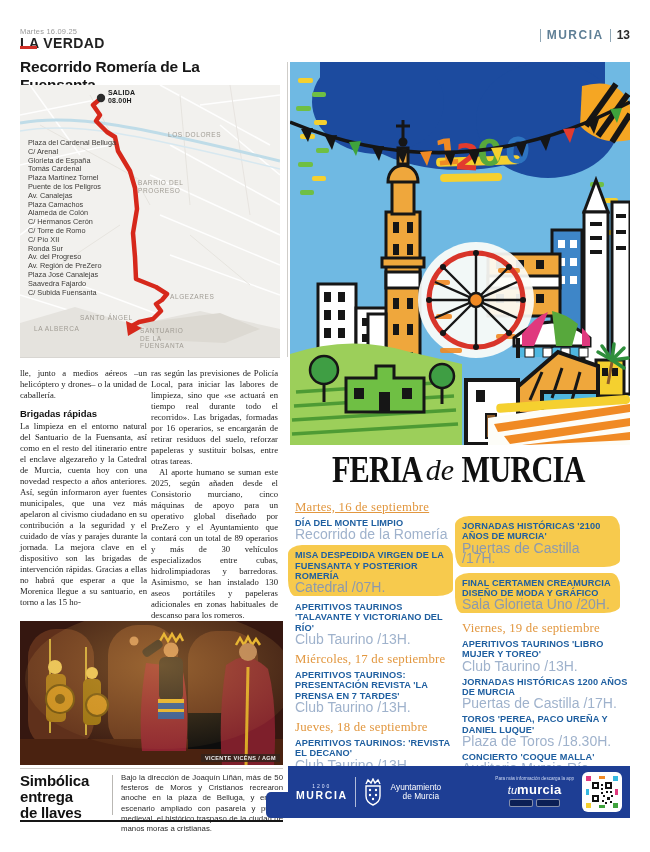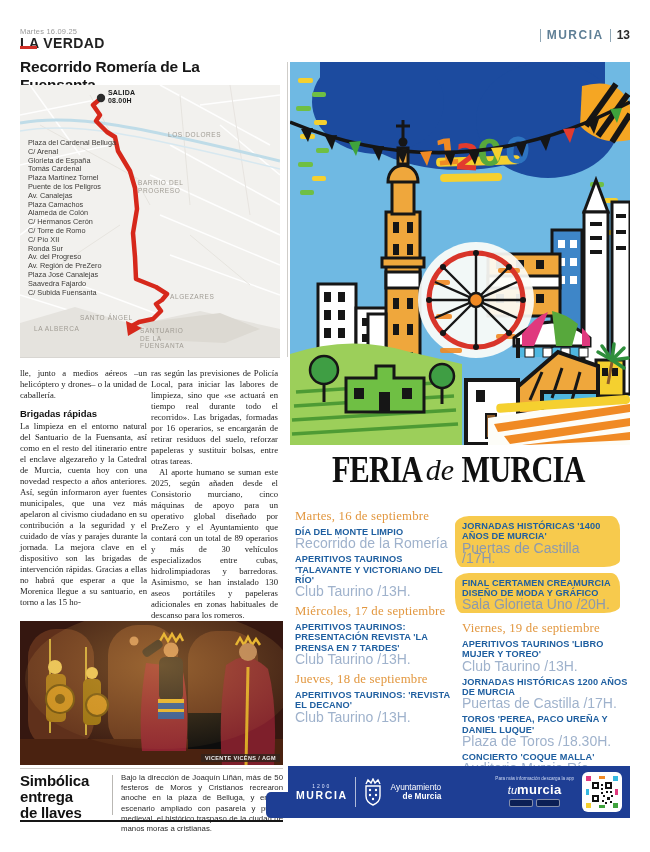--- a/index.html
+++ b/index.html
@@ -58,38 +58,38 @@
   .feria-title .de{display:inline-block;font-family:"Liberation Serif","DejaVu Serif",serif;
         font-style:italic;font-size:30px;margin:0 -6px;vertical-align:2px;}
 
   
   .ev-col{display:block;}
   .evl{left:295px;top:500px;width:160px;}
   .evr{left:462px;top:500px;width:170px;}
   .evr .first-gap{height:16px;}
   .day{font-family:"Liberation Serif","DejaVu Serif",serif;color:#E2973F;font-size:12.8px;
        margin:8px 0 3px;letter-spacing:.2px;}
-  .day:first-child{margin-top:9px;}
+  .day:first-child{margin-top:0;text-decoration:underline;}
   .event{margin:0 0 6px;}
   .event .ti{color:#1F5FA0;font-weight:bold;font-size:9.2px;line-height:10.3px;letter-spacing:.1px;}
   .event .ve{color:#9FB2CC;font-size:14px;line-height:10px;margin-top:1px;}
   .event.hl{background:#F7CA4D;width:fit-content;max-width:150px;padding:5px 8px 4px 7px;margin-left:-7px;
             border-radius:14px 9px 16px 7px / 9px 14px 7px 16px;}
   .event.hl .ve{color:#8C99AD;}
 
   
   .banner-tab{left:266px;top:792px;width:24px;height:26px;background:#1E3E94;border-radius:5px 0 0 5px;}
   .banner{left:288px;top:766px;width:342px;height:52px;background:#1E3E94;display:flex;
           align-items:center;padding:0 8px;box-sizing:border-box;color:#fff;}
   .b-logo{display:flex;flex-direction:column;align-items:center;line-height:1;}
   .b-logo .y{font-size:5px;letter-spacing:2px;margin-bottom:1px;color:#dfe6ff;}
   .b-logo .c{font-size:10.5px;font-weight:bold;letter-spacing:1.6px;}
   .b-div{width:1px;height:30px;background:rgba(255,255,255,.65);margin:0 7px;}
   .b-org{font-size:8.3px;line-height:9.5px;margin-left:8px;}
-  .b-org .l2{font-weight:bold;padding-left:12px;}
+  .b-org .l2{font-weight:normal;padding-left:12px;}
   .b-spacer{flex:1;}
   .b-app{display:flex;flex-direction:column;align-items:center;margin-right:8px;line-height:1;}
   .b-app .info{font-size:4.6px;color:#cdd8f2;margin-bottom:2px;}
   .b-app .name{font-size:13px;}
   .b-app .name .tu{font-style:italic;font-weight:300;font-size:11px;}
   .b-app .name .mu{font-weight:bold;letter-spacing:.3px;}
   .b-badges{display:flex;gap:3px;margin-top:3px;}
   .b-badge{width:22px;height:6px;background:#0B1F55;border:.5px solid rgba(255,255,255,.5);border-radius:2px;}
   .b-qr{width:40px;height:40px;background:#fff;border-radius:6px;display:flex;align-items:center;justify-content:center;}
 </style>
@@ -477,40 +477,44 @@
 <div class="abs feria-title">
   <span class="big">FERIA</span><span class="de">de</span><span class="big">MURCIA</span>
 </div>
 
 <div class="abs ev-col evl">
   <div class="day">Martes, 16 de septiembre</div>
   <div class="event">
     <div class="ti">DÍA DEL MONTE LIMPIO</div>
     <div class="ve">Recorrido de la Romería</div>
   </div>
+  <div class="event hl">
+    <div class="ti">MISA DESPEDIDA VIRGEN DE LA FUENSANTA Y POSTERIOR ROMERÍA</div>
+    <div class="ve">Catedral /07H.</div>
+  </div>
   <div class="event">
     <div class="ti">APERITIVOS TAURINOS 'TALAVANTE Y VICTORIANO DEL RÍO'</div>
     <div class="ve">Club Taurino /13H.</div>
   </div>
   <div class="day">Miércoles, 17 de septiembre</div>
   <div class="event">
     <div class="ti">APERITIVOS TAURINOS: PRESENTACIÓN REVISTA 'LA PRENSA EN 7 TARDES'</div>
     <div class="ve">Club Taurino /13H.</div>
   </div>
   <div class="day">Jueves, 18 de septiembre</div>
   <div class="event">
     <div class="ti">APERITIVOS TAURINOS: 'REVISTA EL DECANO'</div>
     <div class="ve">Club Taurino /13H.</div>
   </div>
 </div>
 
 <div class="abs ev-col evr">
   <div class="first-gap"></div>
   <div class="event hl">
-    <div class="ti">JORNADAS HISTÓRICAS '1400 AÑOS DE MURCIA'</div>
+    <div class="ti">JORNADAS HISTÓRICAS '2100 AÑOS DE MURCIA'</div>
     <div class="ve">Puertas de Castilla /17H.</div>
   </div>
   <div class="event hl">
     <div class="ti">FINAL CERTAMEN CREAMURCIA DISEÑO DE MODA Y GRÁFICO</div>
     <div class="ve">Sala Glorieta Uno /20H.</div>
   </div>
   <div class="day">Viernes, 19 de septiembre</div>
   <div class="event">
     <div class="ti">APERITIVOS TAURINOS 'LIBRO MUJER Y TOREO'</div>
     <div class="ve">Club Taurino /13H.</div>

